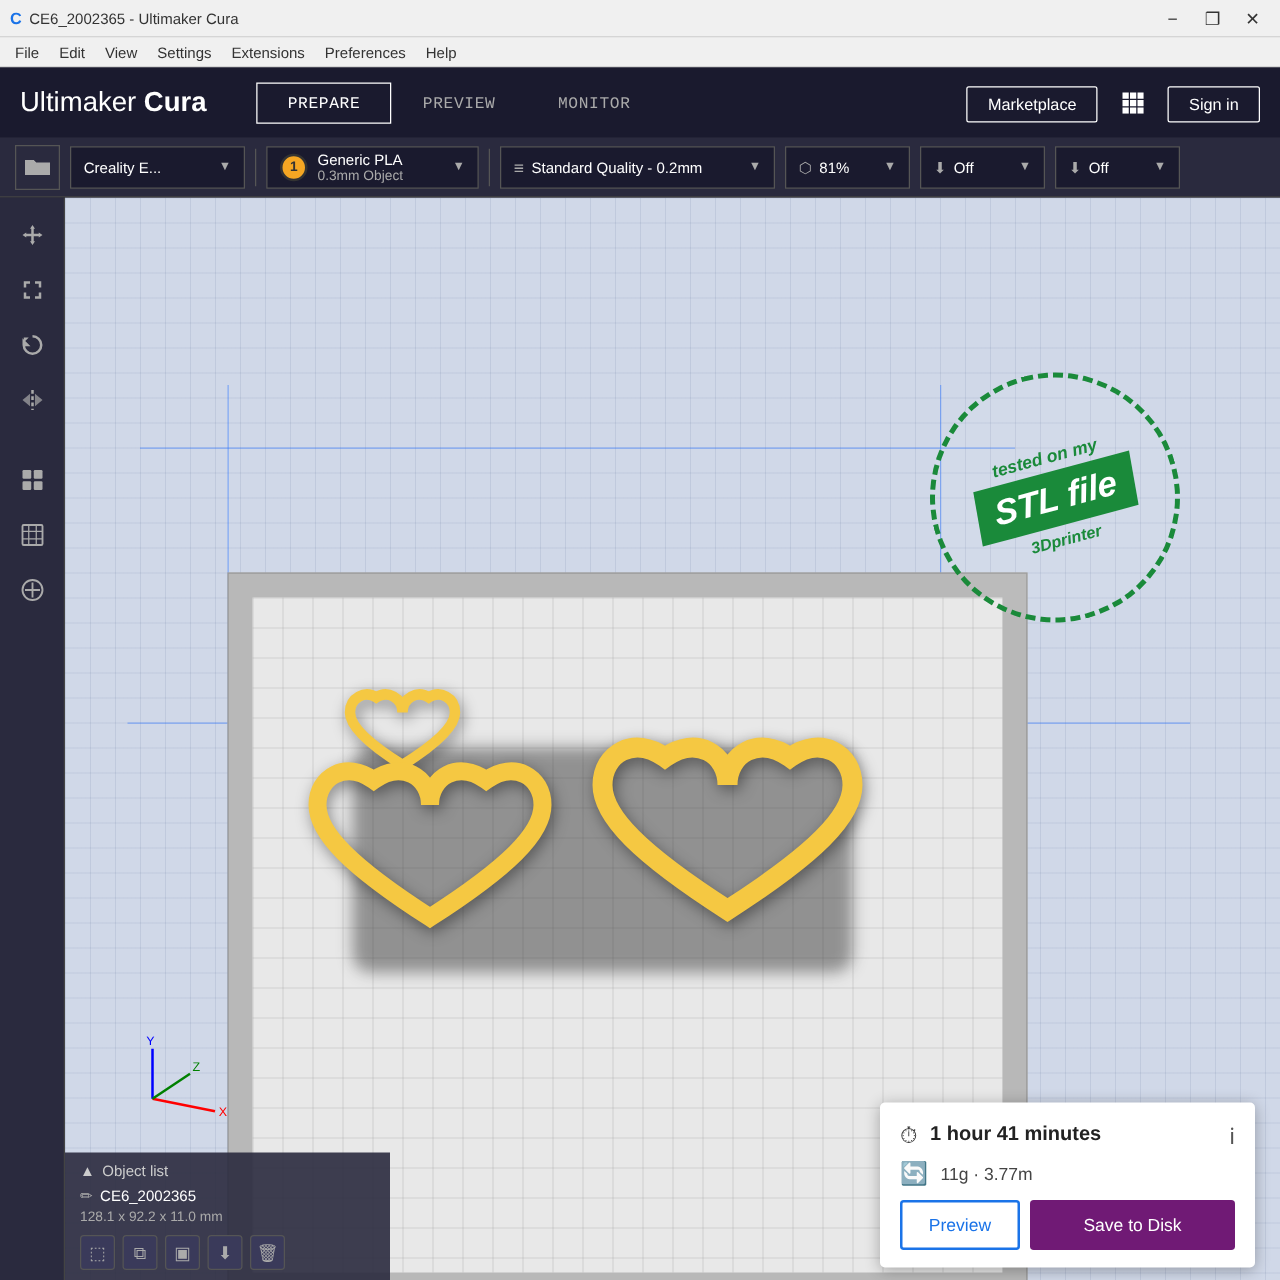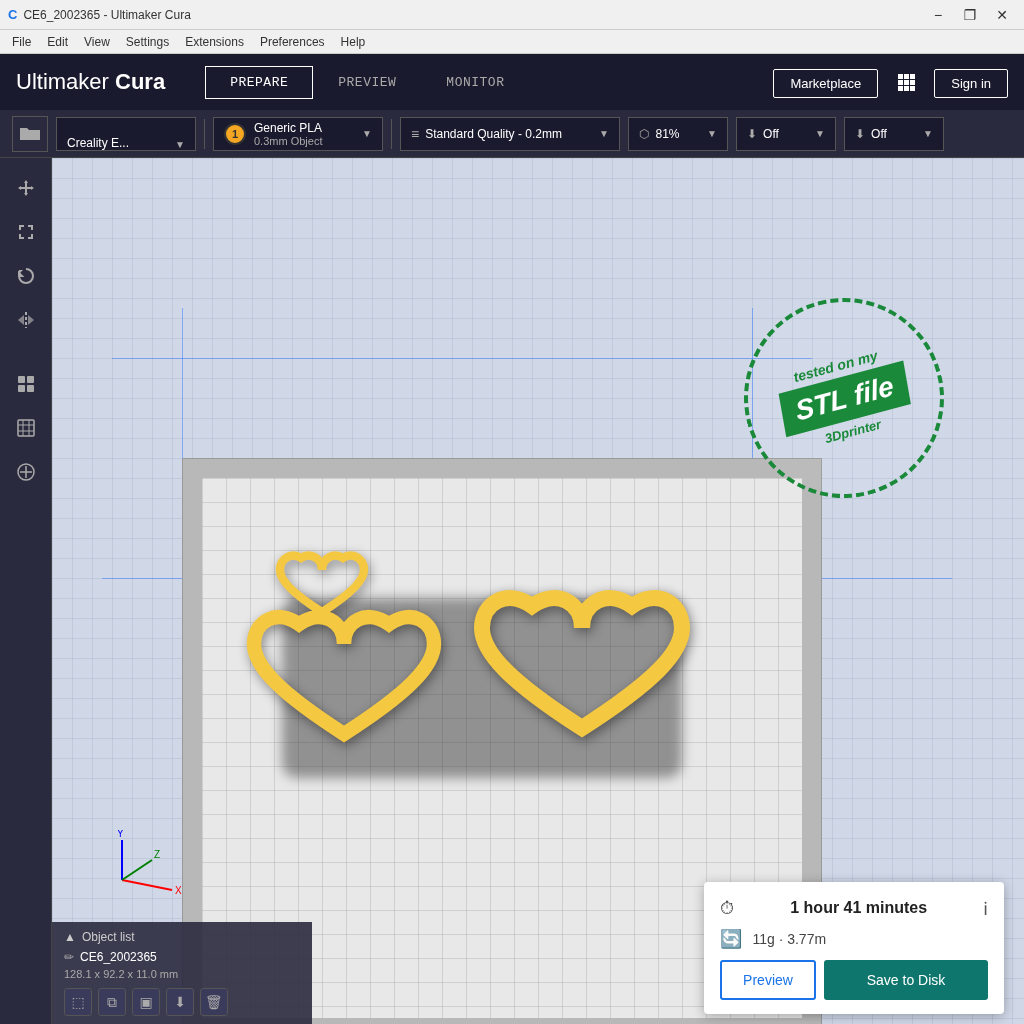--- a/index.html
+++ b/index.html
@@ -137,21 +137,21 @@
       font-size: 16px;
     }
     .toolbar-select {
       height: 34px;
       background: #1a1a2e;
       border: 1px solid #555;
       color: white;
       padding: 0 10px;
       font-size: 12px;
       cursor: pointer;
-      display: flex; align-items: flex-end; gap: 6px;
+      display: flex; align-items: center; gap: 6px;
       min-width: 140px;
     }
     .toolbar-divider { width: 1px; height: 30px; background: #555; }
     .nozzle-info {
       display: flex; align-items: center; gap: 8px;
       color: white;
       padding: 0 10px;
       height: 34px;
       background: #1a1a2e;
       border: 1px solid #555;
@@ -333,41 +333,41 @@
       background: white;
       border-radius: 4px;
       padding: 14px 16px;
       box-shadow: 0 2px 12px rgba(0,0,0,0.3);
     }
     .info-row {
       display: flex; align-items: center; gap: 10px;
       margin-bottom: 8px;
     }
     .info-icon { font-size: 18px; color: #333; }
-    .info-time { font-size: 16px; font-weight: 600; color: #222; flex: 1; text-align: center; }
+    .info-time { font-size: 16px; font-weight: 600; color: #222; flex: 1; }
     .info-detail { font-size: 14px; color: #444; flex: 1; }
     .info-more { font-size: 18px; color: #555; cursor: pointer; }
     .info-buttons {
       display: flex; gap: 8px; margin-top: 10px;
     }
     #preview-btn {
       flex: 1;
       padding: 10px;
       background: white;
       border: 2px solid #1a73e8;
       color: #1a73e8;
       font-size: 14px;
       font-weight: 500;
       cursor: pointer;
       border-radius: 3px;
     }
     #save-btn {
       flex: 2;
       padding: 10px;
-      background: #0f766e;
+      background: #701a75;
       border: none;
       color: white;
       font-size: 14px;
       font-weight: 500;
       cursor: pointer;
       border-radius: 3px;
     }
 
     
     .heart-svg { filter: drop-shadow(2px 4px 6px rgba(0,0,0,0.4)); }

